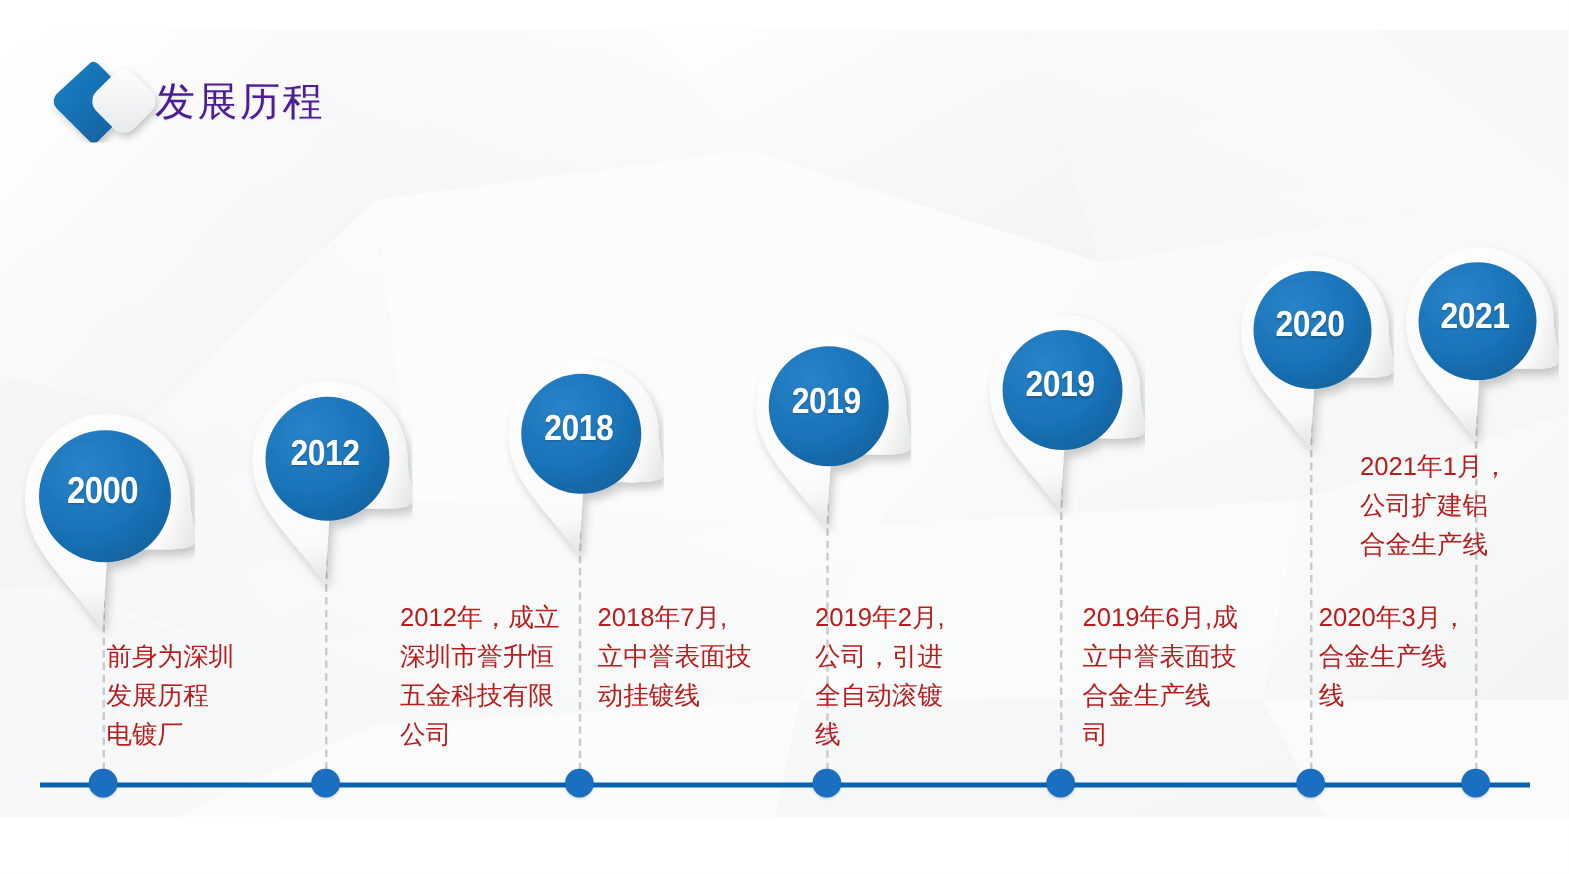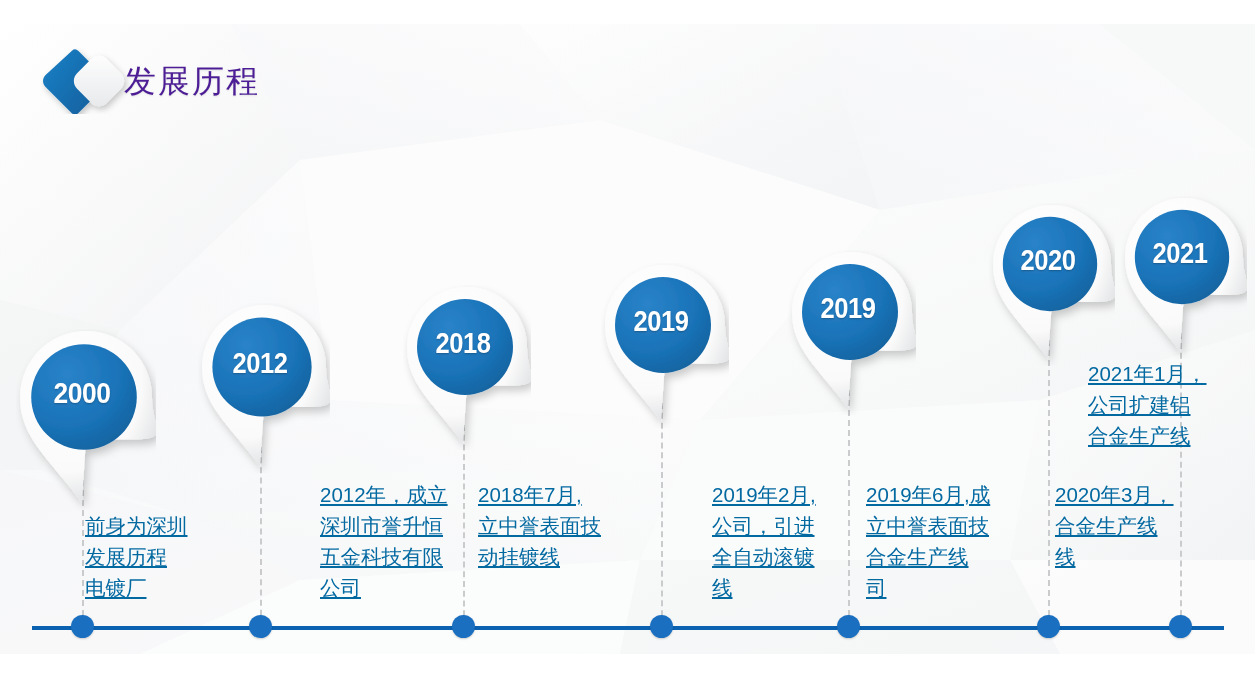--- a/index.html
+++ b/index.html
@@ -49,27 +49,26 @@
     pointer-events:none;
   }
   
   .conn{
     position:absolute;width:0;
     border-left:2px dashed #c9cbcd;
   }
   
   .desc{
     position:absolute;
-    color:#0369a1;
+    color:#b91c1c;
     font-size:20.5px;
     line-height:31px;
     font-family:"Liberation Sans","DejaVu Sans",sans-serif;
     white-space:pre-line;
     letter-spacing:0px;
-    text-decoration:underline;
   }
   
   .axis{
     position:absolute;left:32px;top:626px;width:1192px;height:4px;
     background:#0b62b0;
   }
   .dot{
     position:absolute;width:23px;height:23px;border-radius:50%;
     background:#1a6fc0;top:615px;
     box-shadow:0 1px 2px rgba(0,0,0,.18);
@@ -328,21 +327,21 @@
       <div class="desc" style="left: 85px; top: 510px;">前身为深圳
 发展历程
 电镀厂</div>
       <div class="desc" style="left: 272px; top: 479px; margin-left: 48px;">2012年，成立
 深圳市誉升恒
 五金科技有限
 公司</div>
       <div class="desc" style="left: 478px; top: 479px;">2018年7月,
 立中誉表面技
 动挂镀线</div>
-      <div class="desc" style="left: 712px; top: 479px;">2019年2月,
+      <div class="desc" style="left: 652px; top: 479px;">2019年2月,
 公司，引进
 全自动滚镀
 线</div>
       <div class="desc" style="left: 866px; top: 479px;">2019年6月,成
 立中誉表面技
 合金生产线
 司</div>
       <div class="desc" style="left: 1055px; top: 479px;">2020年3月，
 合金生产线
 线</div>

